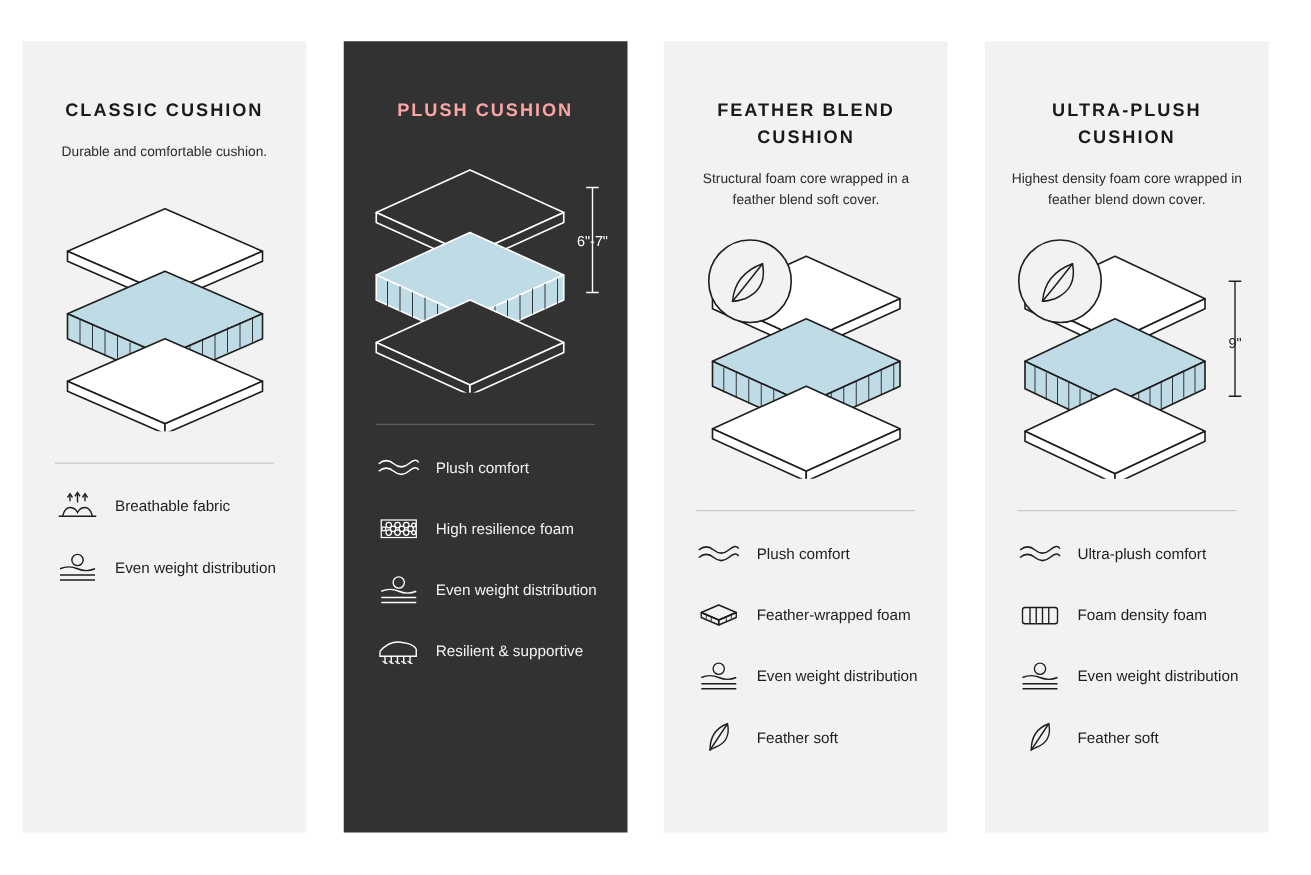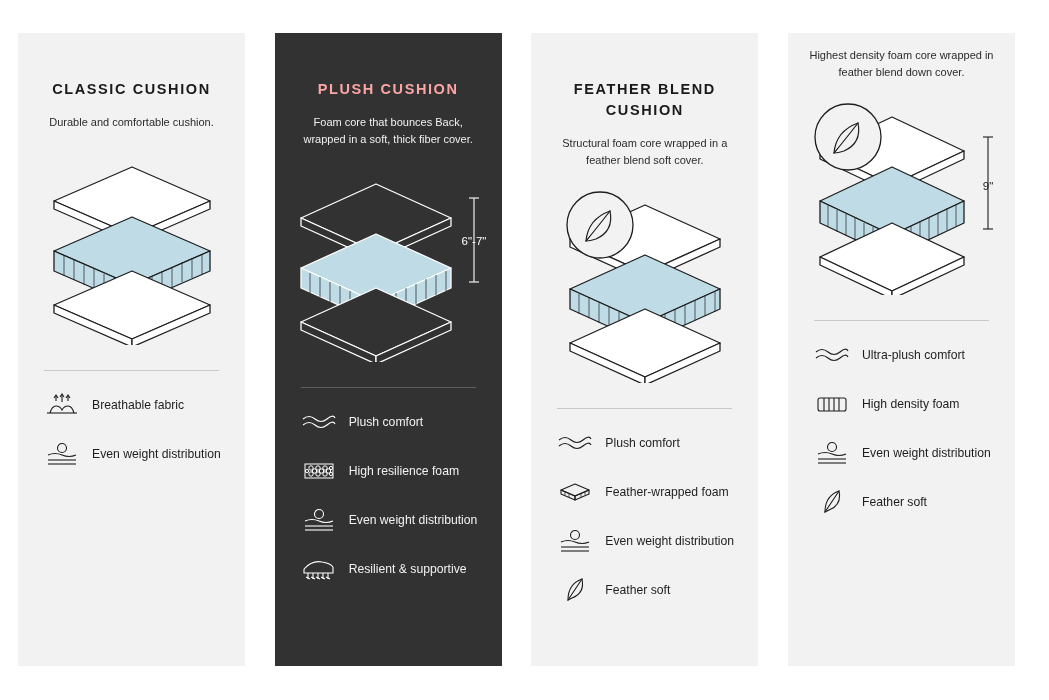--- a/index.html
+++ b/index.html
@@ -155,21 +155,20 @@
             <path d="M5 23 L33 23"></path>
           </svg>
         </span>
         <span class="feature-label">Even weight distribution</span>
       </div>
     </div>
   </div>
 
   <div class="card dark">
     <div class="card-title">PLUSH CUSHION</div>
-    <div class="card-desc">Foam core that bounces Back, wrapped in a soft, thick fiber cover.</div>
     <div class="art">
       <svg width="215" height="200" viewBox="0 0 215 200">
         <g fill="none" stroke="#ffffff" stroke-width="1.3" stroke-linejoin="round">
           <polygon points="95,22 170,56 95,90 20,56" fill="#333232"></polygon>
           <polygon points="20,56 95,90 95,98 20,64" fill="#333232"></polygon>
           <polygon points="170,56 95,90 95,98 170,64" fill="#333232"></polygon>
           <polygon points="95,72 170,106 95,140 20,106" fill="#bfdce6"></polygon>
           <polygon points="20,106 95,140 95,160 20,126" fill="#bfdce6"></polygon>
           <polygon points="170,106 95,140 95,160 170,126" fill="#bfdce6"></polygon>
           <g stroke="#1e1e1e" stroke-width="0.7">
@@ -335,20 +334,21 @@
             <path d="M8 24 Q8 8 22 3 Q25 17 12 22 Q10 23 8 24 Z"></path>
             <path d="M8 24 Q14 15 22 3"></path>
           </svg>
         </span>
         <span class="feature-label">Feather soft</span>
       </div>
     </div>
   </div>
 
   <div class="card">
+    <div class="card-title">ULTRA-PLUSH CUSHION</div>
     <div class="card-desc">Highest density foam core wrapped in feather blend down cover.</div>
     <div class="art">
       <svg width="218" height="200" viewBox="0 0 218 200">
         <g fill="none" stroke="#1e1e1e" stroke-width="1.3" stroke-linejoin="round">
           <polygon points="100,22 172,56 100,90 28,56" fill="#ffffff"></polygon>
           <polygon points="28,56 100,90 100,98 28,64" fill="#ffffff"></polygon>
           <polygon points="172,56 100,90 100,98 172,64" fill="#ffffff"></polygon>
           <polygon points="100,72 172,106 100,140 28,106" fill="#bfdce6"></polygon>
           <polygon points="28,106 100,140 100,162 28,128" fill="#bfdce6"></polygon>
           <polygon points="172,106 100,140 100,162 172,128" fill="#bfdce6"></polygon>
@@ -396,21 +396,21 @@
         </span>
         <span class="feature-label">Ultra-plush comfort</span>
       </div>
       <div class="feature">
         <span class="feature-icon">
           <svg width="38" height="24" viewBox="0 0 38 24" fill="none" stroke="#1e1e1e" stroke-width="1.1">
             <rect x="5" y="6" width="28" height="13" rx="2"></rect>
             <path d="M11 6 L11 19 M16 6 L16 19 M21 6 L21 19 M26 6 L26 19"></path>
           </svg>
         </span>
-        <span class="feature-label">High density foam</span>
+        <span class="feature-label">Foam density foam</span>
       </div>
       <div class="feature">
         <span class="feature-icon">
           <svg width="38" height="26" viewBox="0 0 38 26" fill="none" stroke="#1e1e1e" stroke-width="1.1">
             <circle cx="19" cy="7" r="4.5"></circle>
             <path d="M5 14 Q12 11 19 14 Q26 17 33 14"></path>
             <path d="M5 19 L33 19"></path>
             <path d="M5 23 L33 23"></path>
           </svg>
         </span>

